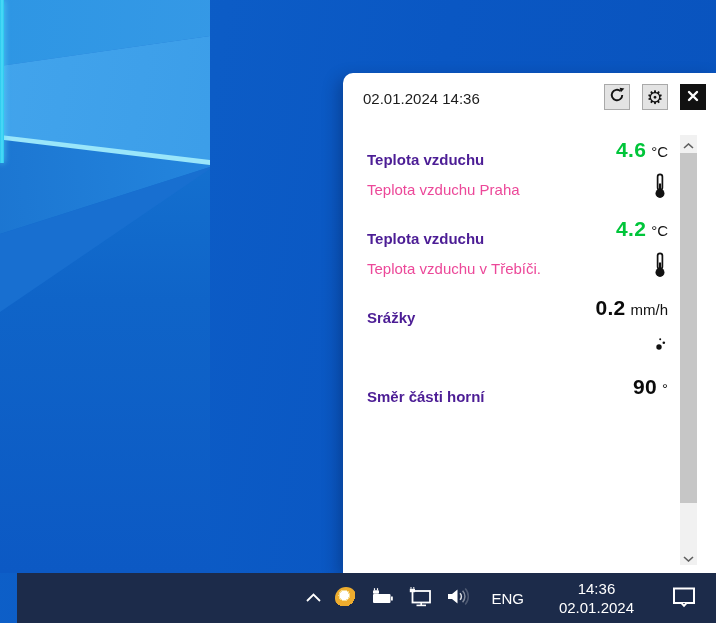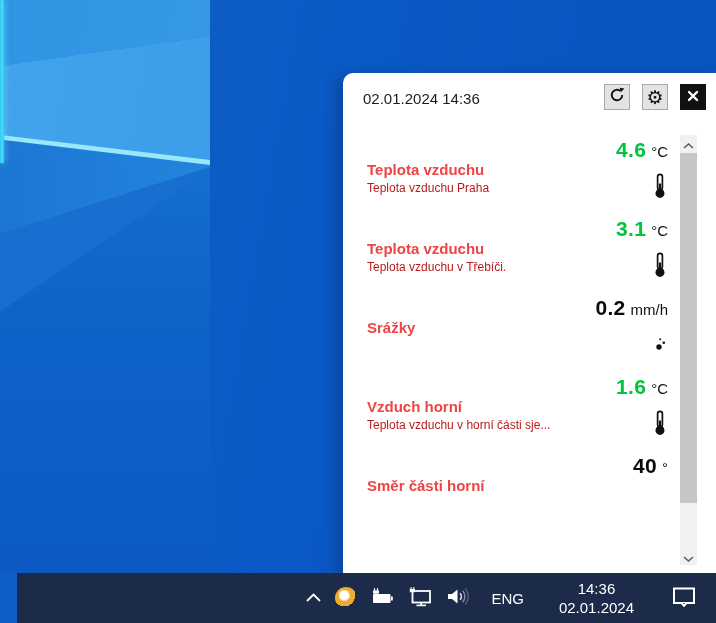--- a/index.html
+++ b/index.html
@@ -36,22 +36,22 @@
   .hdr-btn { position:absolute; top:11px; width:26px; height:26px;
              background:#e3e3e3; border:1px solid #a9a9a9;
              display:flex; align-items:center; justify-content:center; cursor:pointer; }
   .btn-refresh { left:261px; }
   .btn-settings { left:299px; font-family:"DejaVu Sans",sans-serif; font-size:19px; color:#111; line-height:1; }
   .btn-close { left:337px; background:#111; border-color:#111; }
 
   
   .list { position:absolute; left:24px; top:62px; width:301px; height:438px; overflow:hidden; }
   .row { position:relative; height:79px; }
-  .row-title { position:absolute; left:0; top:26px; font-size:15px; font-weight:bold; color:#ef4444; white-space:nowrap; }
-  .row-desc  { position:absolute; left:0; top:46px; font-size:12px; color:#b91c1c; white-space:nowrap; }
+  .row-title { position:absolute; left:0; top:16px; font-size:15px; font-weight:bold; color:#4c1d95; white-space:nowrap; }
+  .row-desc  { position:absolute; left:0; top:46px; font-size:15px; color:#ec4899; white-space:nowrap; }
   .row-value { position:absolute; right:0; top:3px; white-space:nowrap; }
   .num  { font-size:21px; font-weight:bold; letter-spacing:.3px; }
   .num.green { color:var(--accent-green); }
   .num.dark  { color:#0b0b0b; }
   .unit { font-size:15px; color:#111; margin-left:5px; }
   .row-icon { position:absolute; right:1px; top:38px; width:26px; height:26px;
               display:flex; align-items:center; justify-content:flex-end; }
 
   
   .sbar { position:absolute; left:337px; top:62px; width:17px; height:430px; background:#f1f1f1; }
@@ -123,21 +123,21 @@
             <svg width="14" height="26" viewBox="0 0 14 26">
               <rect x="4.6" y="1.3" width="4.8" height="15.5" rx="2.4" fill="none" stroke="#111" stroke-width="1.7"></rect>
               <line x1="7" y1="10.5" x2="7" y2="16.5" stroke="#111" stroke-width="2.2"></line>
               <circle cx="7" cy="20.4" r="4.5" fill="#111"></circle>
             </svg>
           </span>
       </div>
         <div class="row">
         <span class="row-title">Teplota vzduchu</span>
         <span class="row-value">
-          <span class="num green">3.1</span><span class="unit">°C</span>
+          <span class="num green">4.2</span><span class="unit">°C</span>
         </span>
         <span class="row-desc">Teplota vzduchu v Třebíči.</span>
         <span class="row-icon">
             <svg width="14" height="26" viewBox="0 0 14 26">
               <rect x="4.6" y="1.3" width="4.8" height="15.5" rx="2.4" fill="none" stroke="#111" stroke-width="1.7"></rect>
               <line x1="7" y1="10.5" x2="7" y2="16.5" stroke="#111" stroke-width="2.2"></line>
               <circle cx="7" cy="20.4" r="4.5" fill="#111"></circle>
             </svg>
           </span>
       </div>
@@ -148,37 +148,23 @@
         </span>
         <span class="row-icon">
             <svg width="13" height="14" viewBox="0 0 13 14">
               <circle cx="5" cy="10" r="2.7" fill="#111"></circle>
               <circle cx="9.8" cy="5.8" r="1.3" fill="#111"></circle>
               <circle cx="6.2" cy="2.2" r="1" fill="#111"></circle>
             </svg>
           </span>
       </div>
         <div class="row">
-        <span class="row-title">Vzduch horní</span>
-        <span class="row-value">
-          <span class="num green">1.6</span><span class="unit">°C</span>
-        </span>
-        <span class="row-desc">Teplota vzduchu v horní části sje...</span>
-        <span class="row-icon">
-            <svg width="14" height="26" viewBox="0 0 14 26">
-              <rect x="4.6" y="1.3" width="4.8" height="15.5" rx="2.4" fill="none" stroke="#111" stroke-width="1.7"></rect>
-              <line x1="7" y1="10.5" x2="7" y2="16.5" stroke="#111" stroke-width="2.2"></line>
-              <circle cx="7" cy="20.4" r="4.5" fill="#111"></circle>
-            </svg>
-          </span>
-      </div>
-        <div class="row">
         <span class="row-title">Směr části horní</span>
         <span class="row-value">
-          <span class="num dark">40</span><span class="unit">°</span>
+          <span class="num dark">90</span><span class="unit">°</span>
         </span>
         <span class="row-desc"></span>
 
       </div>
       </div>
 
     <div class="sbar">
       <div class="sbar-btn sbar-up">
         <span>
           <svg width="11" height="6" viewBox="0 0 11 6">

